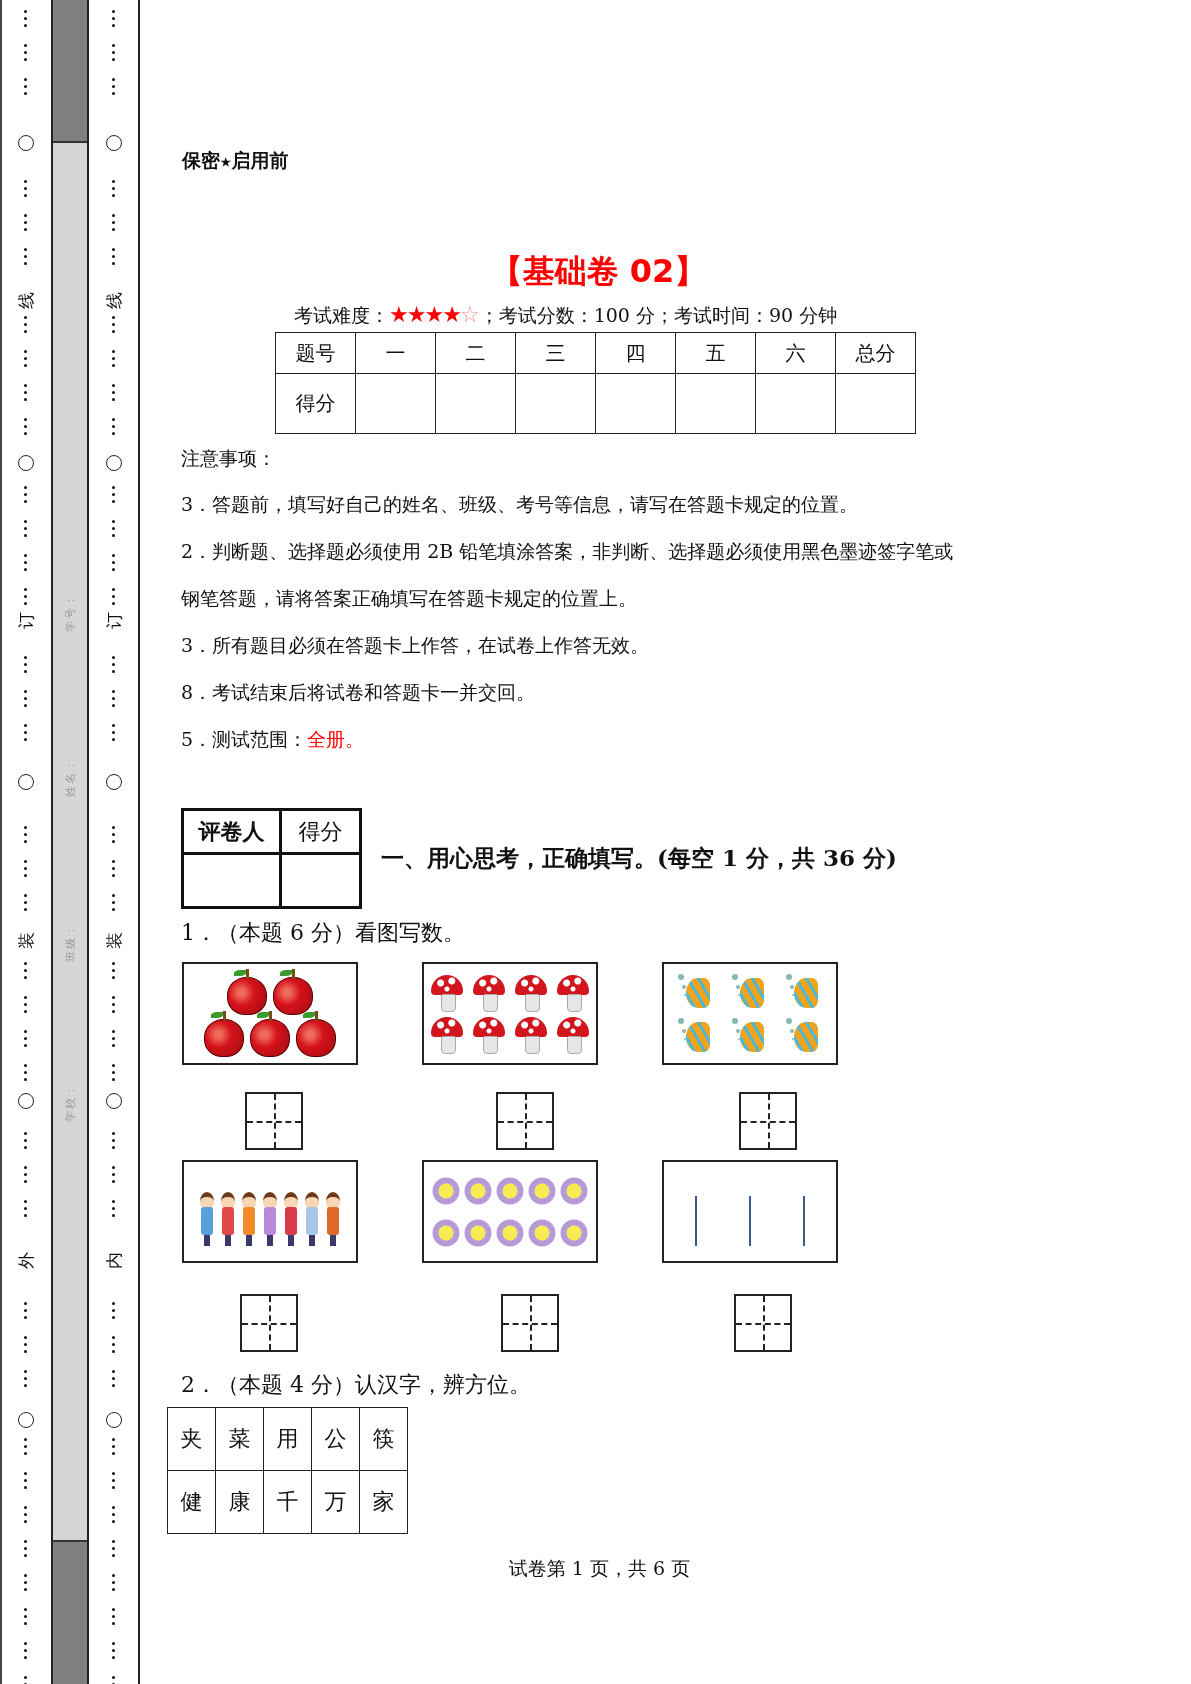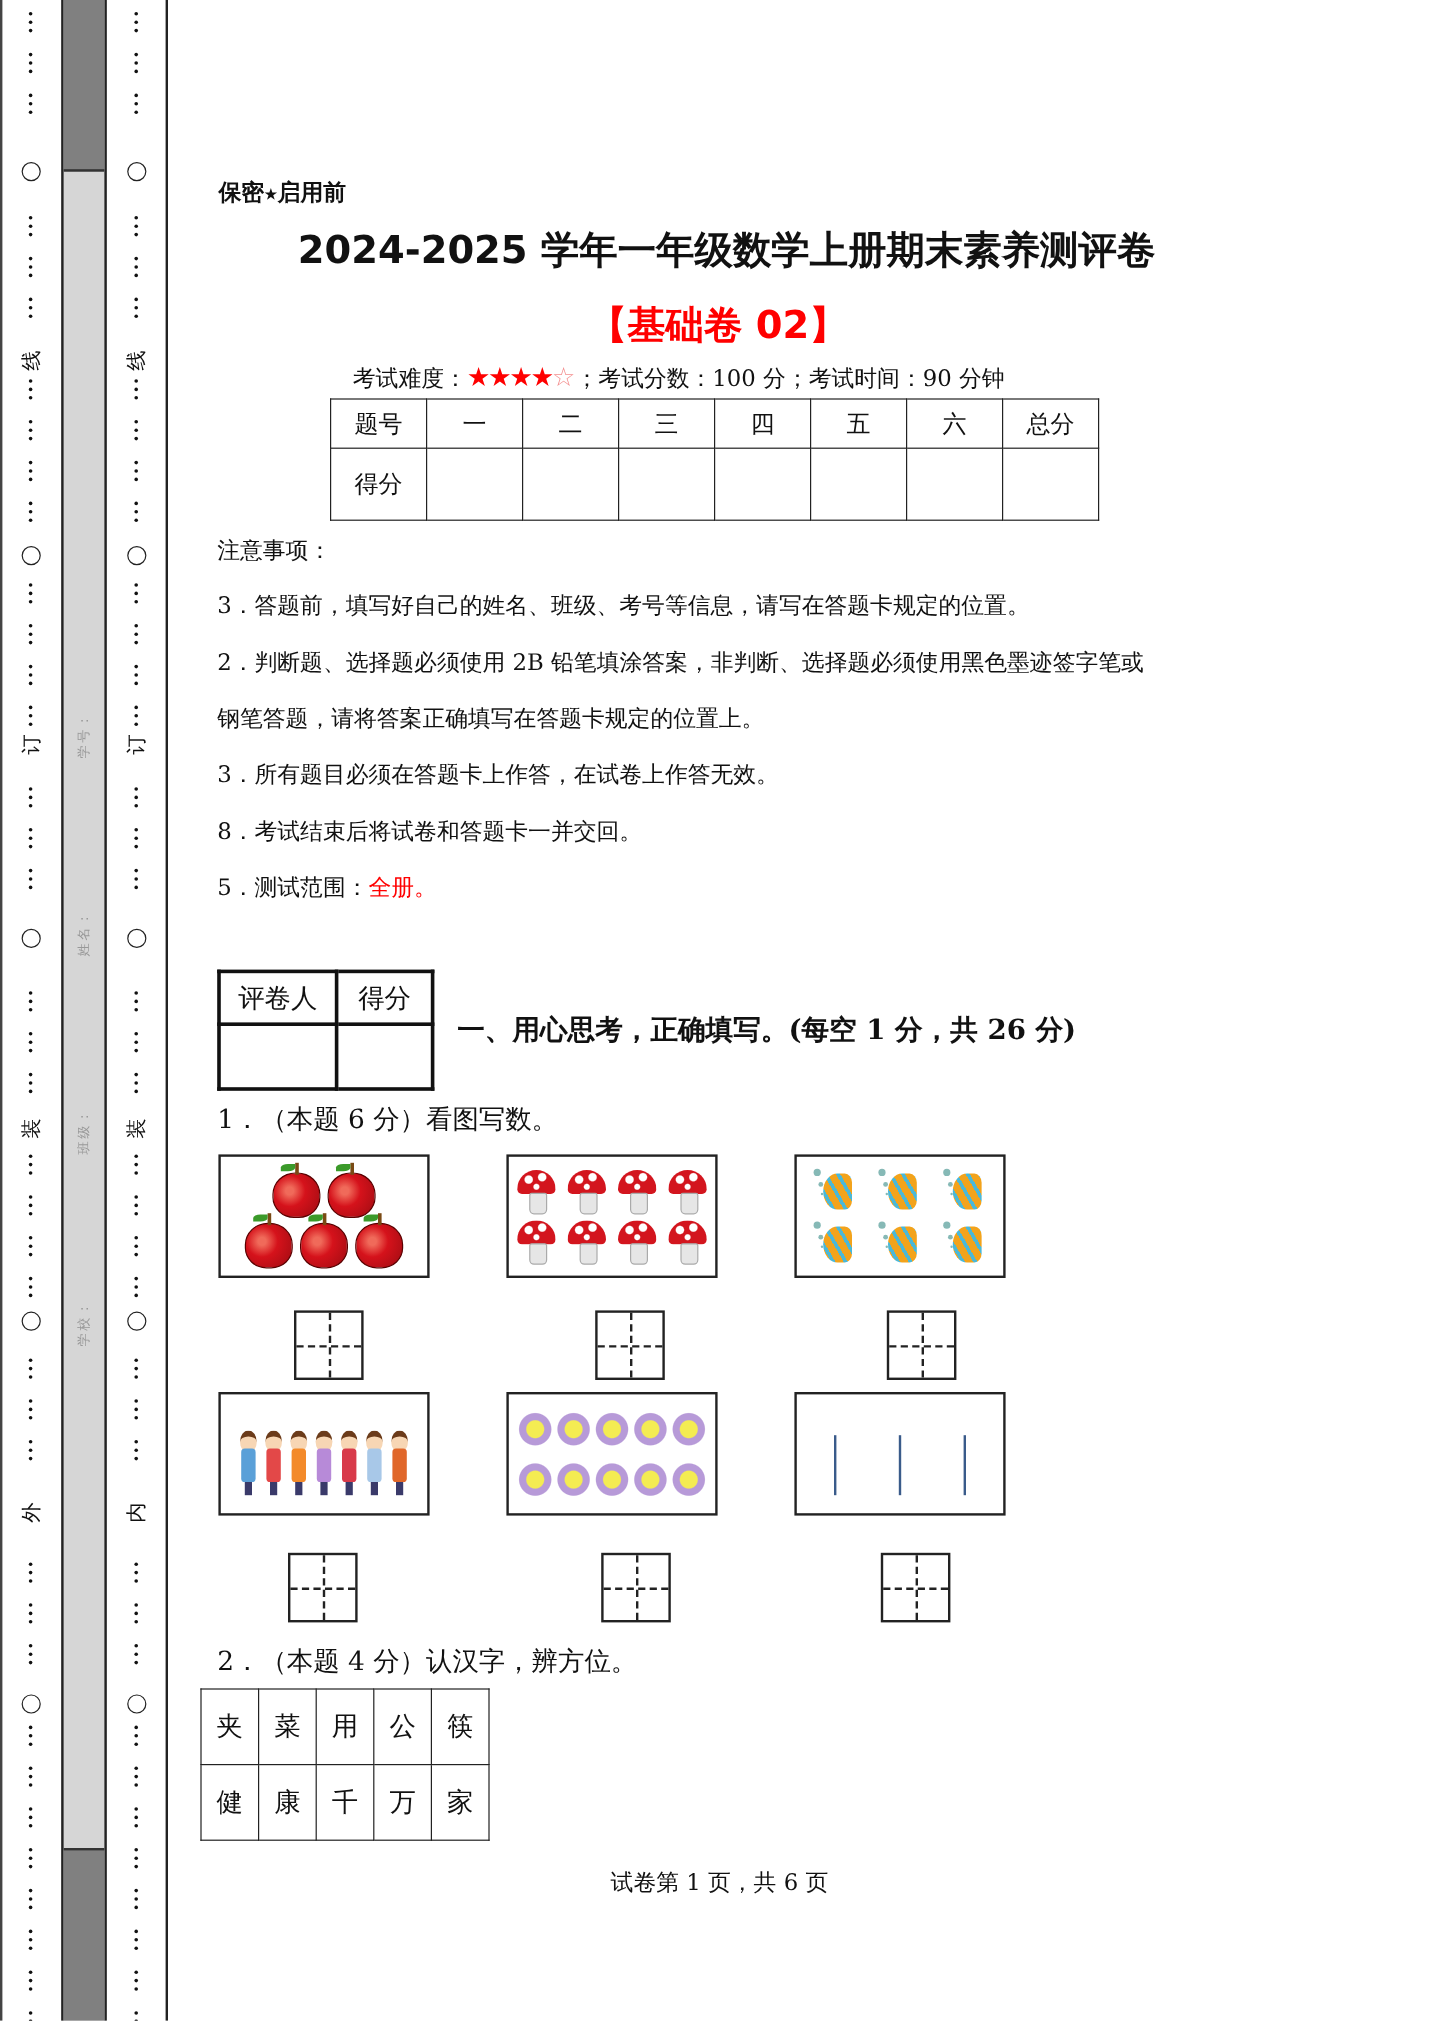--- a/index.html
+++ b/index.html
@@ -36,21 +36,21 @@
   table.score tr.val td { height: 60px; }
 
   .notes-title { position: absolute; left: 181px; top: 446px; font-size: 19px; }
   .note { position: absolute; left: 181px; font-size: 19px; white-space: nowrap; }
   .red { color: #f00; font-family: "DejaVu Sans", "Liberation Sans", sans-serif; }
 
   table.grader { position: absolute; left: 181px; top: 808px; border-collapse: collapse; }
   table.grader td { border: 3px solid #111; text-align: center; font-size: 22px; }
   table.grader tr.h td { height: 44px; }
   table.grader tr.b td { height: 54px; }
-  table.grader td.c1 { width: 98px; }
+  table.grader td.c1 { width: 98px; font-weight: bold; }
   table.grader td.c2 { width: 80px; }
   .section-title { position: absolute; left: 381px; top: 843px; font-size: 23px; font-weight: bold; white-space: nowrap; }
 
   .q { position: absolute; font-size: 22px; white-space: nowrap; }
 
   .pic { position: absolute; width: 176px; height: 103px; border: 2px solid #222; background: #fff; display: flex; align-items: center; justify-content: center; overflow: hidden; }
   .tian { position: absolute; width: 58px; height: 58px; border: 2px solid #222; }
   .tian::before { content: ""; position: absolute; left: 0; right: 0; top: 50%; border-top: 2px dashed #222; }
   .tian::after { content: ""; position: absolute; top: 0; bottom: 0; left: 50%; border-left: 2px dashed #222; }
 
@@ -487,21 +487,20 @@
       <div class="ring" style="top: 1412px;"></div>
       <div class="bind-char" style="top: 289px;">线</div>
       <div class="bind-char" style="top: 609px;">订</div>
       <div class="bind-char" style="top: 929px;">装</div>
       <div class="bind-char" style="top: 1249px;">内</div>
     </div>
 </div>
 
 <div class="page">
   <div class="secret">保密★启用前</div>
-  <div class="title">2024-2025 学年一年级数学上册期末素养测评卷</div>
   <div class="subtitle">【基础卷 02】</div>
 
   <div class="meta">
     <span>考试难度：</span><span class="stars">★★★★</span><span class="star-empty">☆</span><span>；考试分数：100 分；考试时间：90 分钟</span>
   </div>
 
   <table class="score">
     <tbody>
         <tr class="hdr">
       <td>题号</td>
@@ -541,21 +540,21 @@
         <tr class="h">
       <td class="c1">评卷人</td>
       <td class="c2">得分</td>
     </tr>
     <tr class="b">
       <td class="c1"></td>
       <td class="c2"></td>
     </tr>
   </tbody>
     </table>
-  <div class="section-title">一、用心思考，正确填写。(每空 1 分，共 26 分)</div>
+  <div class="section-title">一、用心思考，正确填写。(每空 1 分，共 36 分)</div>
 
   <div class="q" style="left:181px; top:918px;">1．（本题 6 分）看图写数。</div>
 
   <div class="pic" style="left:182px; top:962px;">
     <div style="display:flex;flex-direction:column;align-items:center;gap:4px;padding-top:6px;">
       <div style="display:flex;gap:6px;">
           <div class="apple"></div>
           <div class="apple"></div>
         </div>
       <div style="display:flex;gap:6px;">

